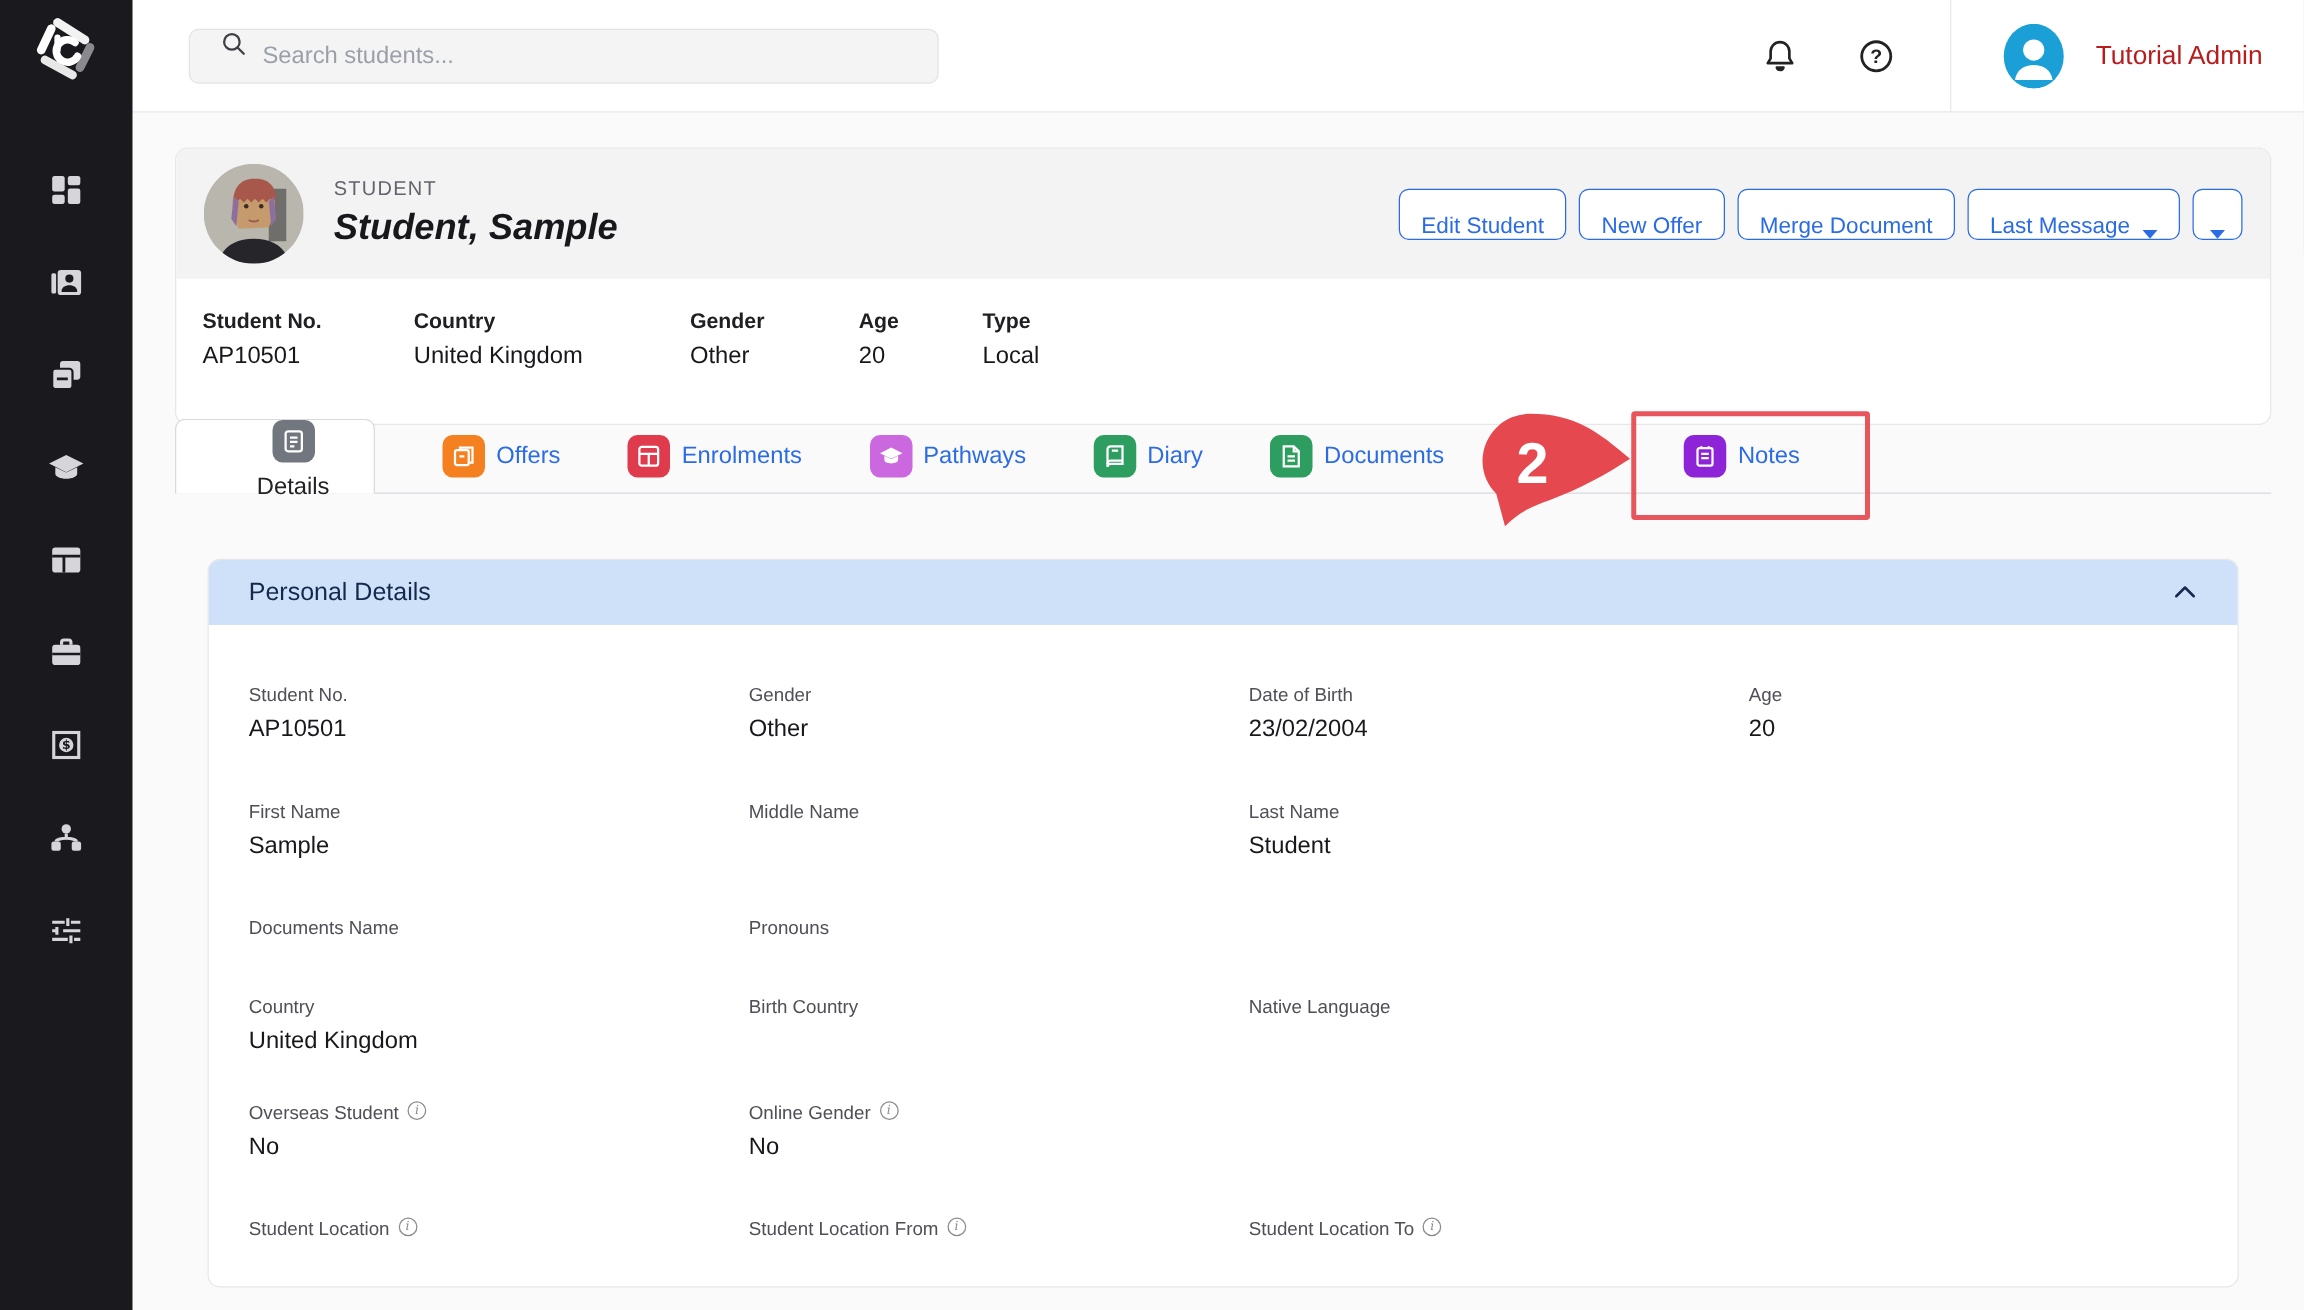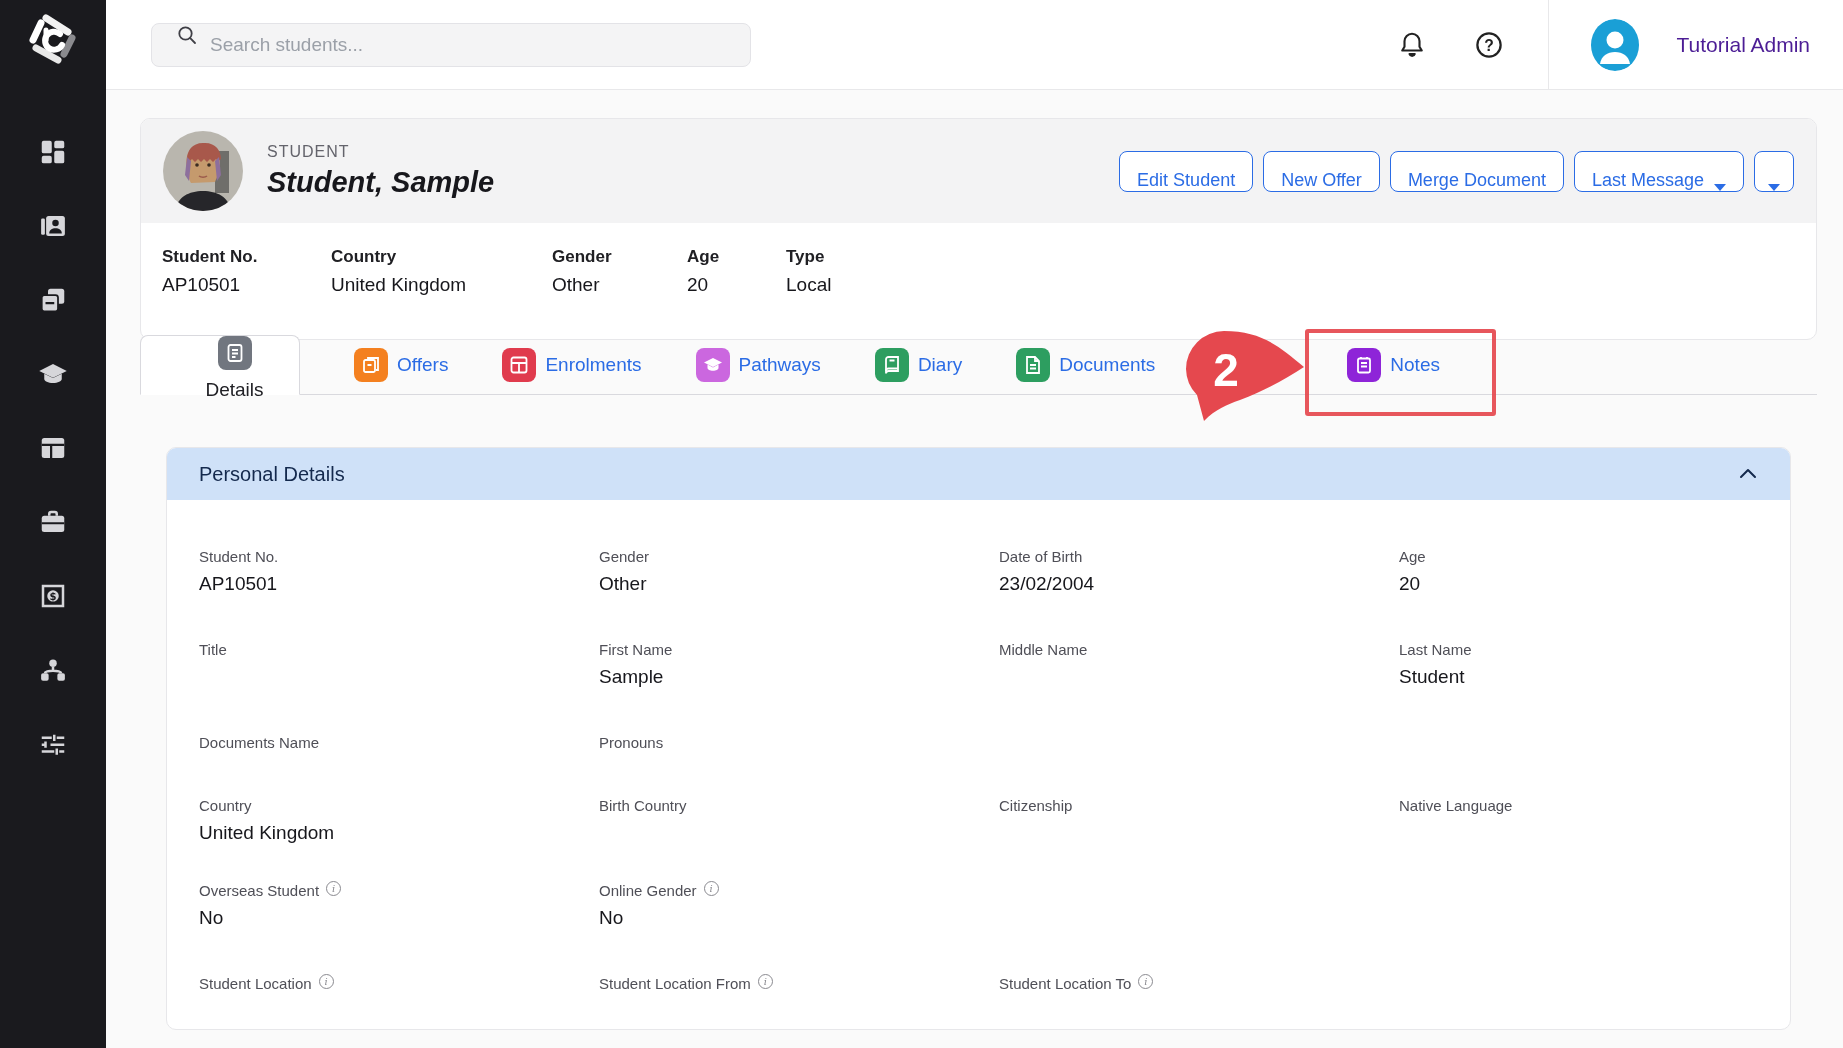--- a/index.html
+++ b/index.html
@@ -17,21 +17,21 @@
   
   .topbar { position:absolute; left:106px; top:0; width:1737px; height:90px; background:#fff; border-bottom:1px solid #e8e8ea; display:flex; align-items:center; }
   .search { position:absolute; left:45px; top:23px; width:600px; height:44px; background:#f4f4f5; border:1px solid #e3e3e7; border-radius:8px; display:flex; padding:0 24px; }
   .search input { flex:1; border:none; outline:none; background:transparent; font:19px "Liberation Sans",sans-serif; color:#3f3f46; margin-left:12px; }
   .search input::placeholder { color:#9ba0a8; }
   .topbar-right { position:absolute; right:0; top:0; height:90px; display:flex; align-items:center; padding-right:33px; }
   .icon-btn { width:30px; height:30px; cursor:pointer; display:flex; align-items:center; justify-content:center; }
   .tb-divider { width:1px; height:90px; background:#e8e8ea; margin:0 0 0 44px; }
   .user { display:flex; align-items:center; margin-left:40px; cursor:pointer; }
   .user-avatar { width:52px; height:52px; border-radius:50%; overflow:hidden; }
-  .user-name { margin-left:36px; font-size:21px; font-weight:500; color:#4c1d95;text-align:center; }
+  .user-name { margin-left:24px; font-size:21px; font-weight:500; color:#b91c1c;text-align:center; }
   
   .banner { position:absolute; left:140px; top:118px; width:1677px; height:222px; background:#fff; border:1px solid #e7e7ea; border-radius:10px; overflow:hidden; }
   .banner-top { height:104px; background:#f3f3f4; display:flex; align-items:center; padding:0 22px; }
   .photo { width:80px; height:80px; border-radius:50%; overflow:hidden; flex:none; }
   .who { margin-left:24px; }
   .kicker { font-size:16px; letter-spacing:1px; color:#63636b; }
   .stu-name { font-size:29px; font-weight:bold; color:#17171c; margin-top:5px;font-style:italic; }
   .actions { margin-left:auto; display:flex; gap:10px; }
   .btn { height:41px; border:1px solid #2b6ce5; border-radius:8px; background:#fff; color:#2b6ce5; font:18px "Liberation Sans",sans-serif; padding:0 17px; display:flex; align-items:flex-end; gap:10px; cursor:pointer; }
   .caret { width:0; height:0; border-left:6px solid transparent; border-right:6px solid transparent; border-top:7px solid #2b6ce5; }
@@ -351,38 +351,32 @@
           <div class="plabel">
               <span>Age</span>
             </div>
           <div class="pvalue">20</div>
         </div>
       </div>
 
       <div class="prow h2">
         <div class="pcell">
           <div class="plabel">
-              <span>Title</span>
+              <span>First Name</span>
+            </div>
+          <div class="pvalue">Sample</div>
+        </div>
+        <div class="pcell">
+          <div class="plabel">
+              <span>Middle Name</span>
             </div>
           <div class="pvalue"></div>
         </div>
         <div class="pcell">
           <div class="plabel">
-              <span>First Name</span>
-            </div>
-          <div class="pvalue">Sample</div>
-        </div>
-        <div class="pcell">
-          <div class="plabel">
-              <span>Middle Name</span>
-            </div>
-          <div class="pvalue"></div>
-        </div>
-        <div class="pcell">
-          <div class="plabel">
               <span>Last Name</span>
             </div>
           <div class="pvalue">Student</div>
         </div>
       </div>
 
       <div class="prow h3">
         <div class="pcell">
           <div class="plabel">
               <span>Documents Name</span>
@@ -398,26 +392,20 @@
       <div class="prow h4">
         <div class="pcell">
           <div class="plabel">
               <span>Country</span>
             </div>
           <div class="pvalue">United Kingdom</div>
         </div>
         <div class="pcell">
           <div class="plabel">
               <span>Birth Country</span>
-            </div>
-          <div class="pvalue"></div>
-        </div>
-        <div class="pcell">
-          <div class="plabel">
-              <span>Citizenship</span>
             </div>
           <div class="pvalue"></div>
         </div>
         <div class="pcell">
           <div class="plabel">
               <span>Native Language</span>
             </div>
           <div class="pvalue"></div>
         </div>
       </div>

